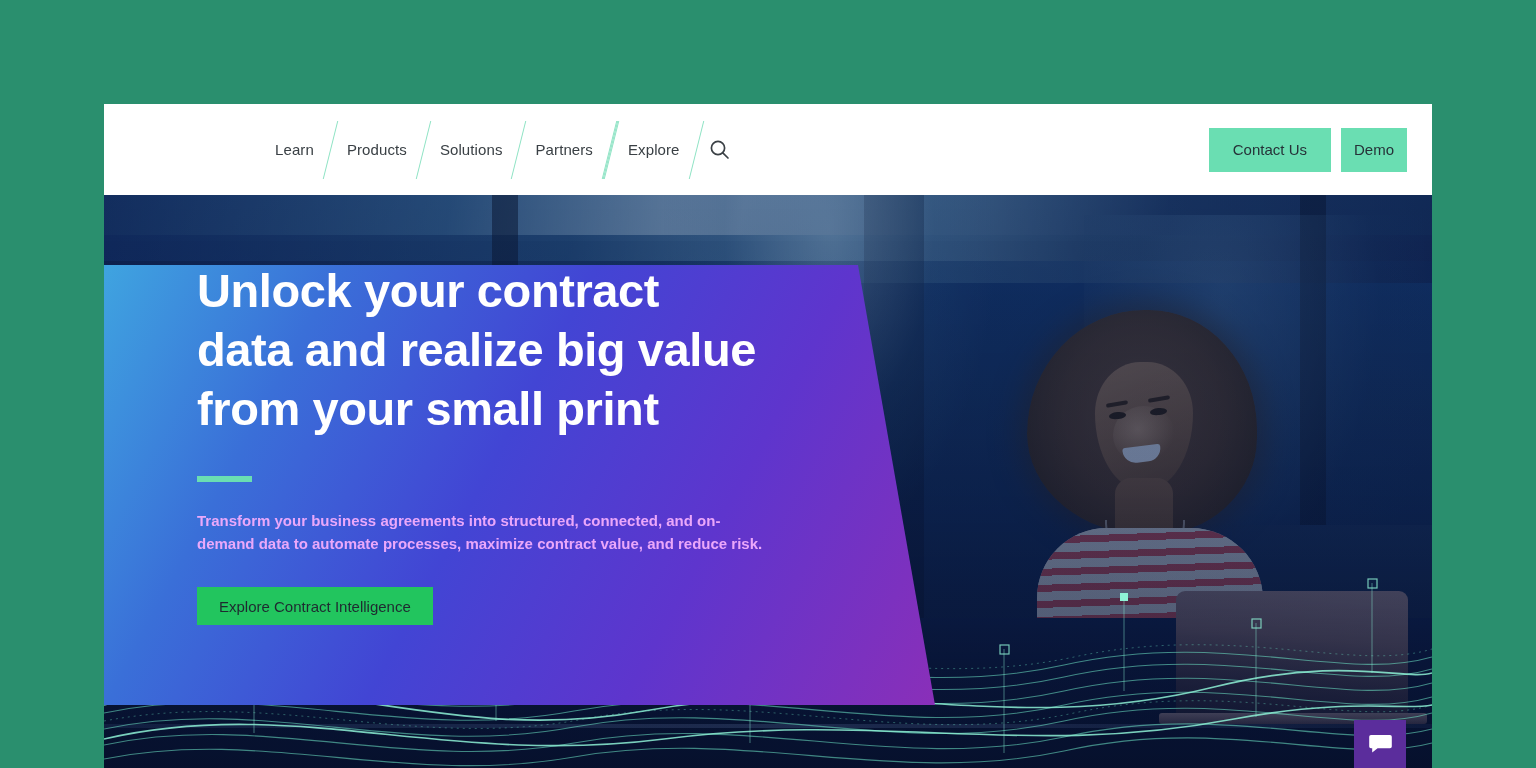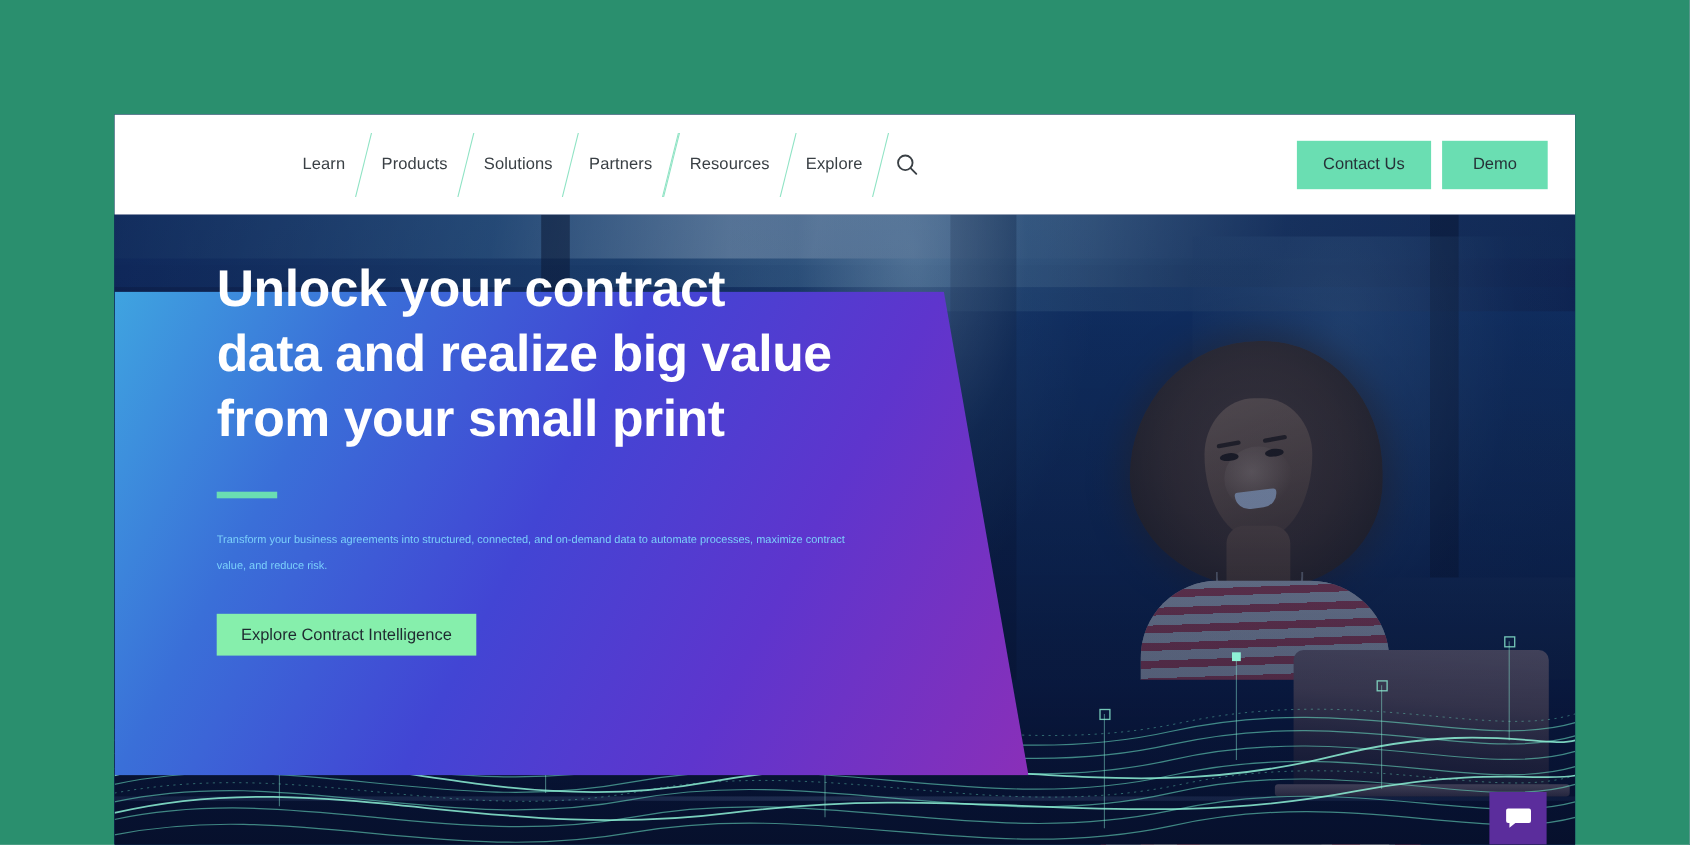--- a/index.html
+++ b/index.html
@@ -44,21 +44,21 @@
   #nav-cta{
     position:absolute; right:25px; top:0; height:91px;
     display:flex; align-items:center; gap:10px;
   }
   .cta-btn{
     background:#6adeb2; color:#263238; font-size:15px;
     height:44px; display:flex; align-items:center; justify-content:center;
     padding:0 24px; cursor:pointer; border:none; white-space:nowrap;
     font-family:"Liberation Sans", sans-serif;
   }
-  .cta-btn.demo{ padding:0 28px; }
+  .cta-btn.demo{ padding:0 13px; }
 
   
   #hero{
     position:absolute; left:0; top:91px; width:1328px; height:573px;
     overflow:hidden; background:#0a1a4a;
   }
   #photo{ position:absolute; inset:0; }
   .ph{ position:absolute; }
 
   
@@ -177,35 +177,35 @@
   #waves{ position:absolute; left:0; bottom:0; width:100%; height:215px; }
 
   
   #panel{
     position:absolute; left:0; top:161px; width:840px; height:440px;
     background:linear-gradient(118deg,#3fa4e0 0%,#3a6fd8 22%,#4245d4 46%,#5e35cd 70%,#8b2fb8 100%);
     clip-path:polygon(0 0, 754px 0, 831px 440px, 0 440px);
     z-index:20;
   }
   #panel-content{
-    position:absolute; left:93px; top:128px; width:660px; z-index:21;
+    position:absolute; left:93px; top:157px; width:660px; z-index:21;
   }
   #headline{
     color:#ffffff; font-size:47px; line-height:59px;
     font-weight:bold; letter-spacing:-.4px;
   }
   #accent-bar{
     width:55px; height:6px; background:#6adeb2; margin-top:38px;
   }
   #subtitle{
-    color:#7dd3fc; font-size:10px; line-height:23px;
-    margin-top:27px; width:580px; opacity:.97;
+    color:#f0abfc; font-size:15px; line-height:23px;
+    margin-top:27px; width:580px; opacity:.97;font-weight:bold;
   }
   #hero-cta{
-    margin-top:32px; background:#86efac; color:#1f2a30;
+    margin-top:32px; background:#22c55e; color:#1f2a30;
     font-size:15px; height:38px; display:inline-flex; align-items:center;
     padding:0 22px; cursor:pointer; border:none;
     font-family:"Liberation Sans", sans-serif;
   }
 
   
   #chat{
     position:absolute; right:26px; bottom:0; width:52px; height:48px;
     background:#5b2d9c; display:flex; align-items:center; justify-content:center;
     cursor:pointer; z-index:40;
@@ -336,23 +336,20 @@
       <span class="nav-divider"></span>
       <div class="nav-item">
         <span class="nav-link">Solutions</span>
       </div>
       <span class="nav-divider"></span>
       <div class="nav-item">
         <span class="nav-link">Partners</span>
       </div>
       <span class="nav-divider"></span>
       <span class="nav-divider"></span>
-      <div class="nav-item">
-        <span class="nav-link">Resources</span>
-      </div>
       <span class="nav-divider"></span>
       <div class="nav-item">
         <span class="nav-link">Explore</span>
       </div>
       <span class="nav-divider"></span>
 
       <div id="search-btn">
         <svg width="21" height="21" viewBox="0 0 21 21">
           <circle cx="9" cy="9" r="6.6" fill="none" stroke="#3a4045" stroke-width="1.7"></circle>
           <line x1="13.8" y1="13.8" x2="19" y2="19" stroke="#3a4045" stroke-width="1.7" stroke-linecap="round"></line>

